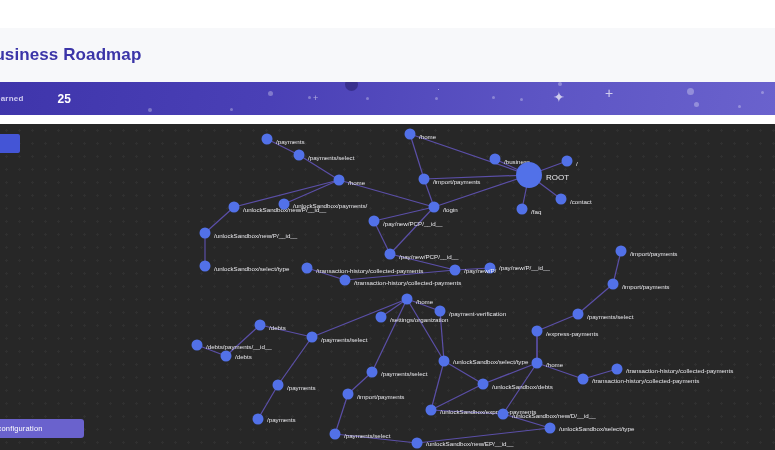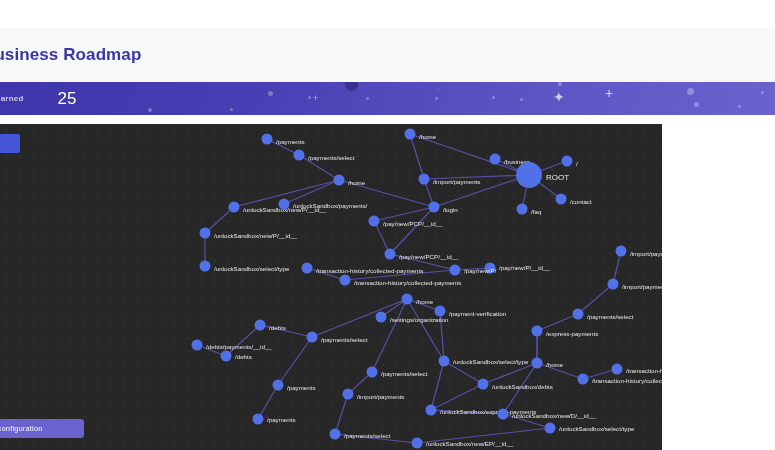--- a/index.html
+++ b/index.html
@@ -60,33 +60,33 @@
     position: absolute; left: -52px; top: 0;
     height: 33px; display: flex; align-items: center;
     gap: 34px; padding-left: 8px;
     white-space: nowrap;
   }
   .stat-label {
     font-size: 8px; font-weight: bold;
     color: #cfcbf0; letter-spacing: .2px;
   }
   .stat-value {
-    font-size: 17px; font-weight: normal; color: #ffffff;
+    font-size: 12px; font-weight: bold; color: #ffffff;
   }
 
   
   .band-gap {
     position: absolute; left: 0; top: 115px;
     width: 775px; height: 9px; background: #ffffff;
   }
 
   
   .graph-canvas {
     position: absolute; left: 0; top: 124px;
-    width: 662px; height: 326px;
+    width: 775px; height: 326px;
     background-color: #272727;
     background-image:
       radial-gradient(circle, rgba(255,255,255,.045) 1px, transparent 1.3px);
     background-size: 13px 13px;
     overflow: hidden;
   }
   .graph-canvas svg { position: absolute; left: 0; top: 0; }
 
   
   .toolbar-btn {

